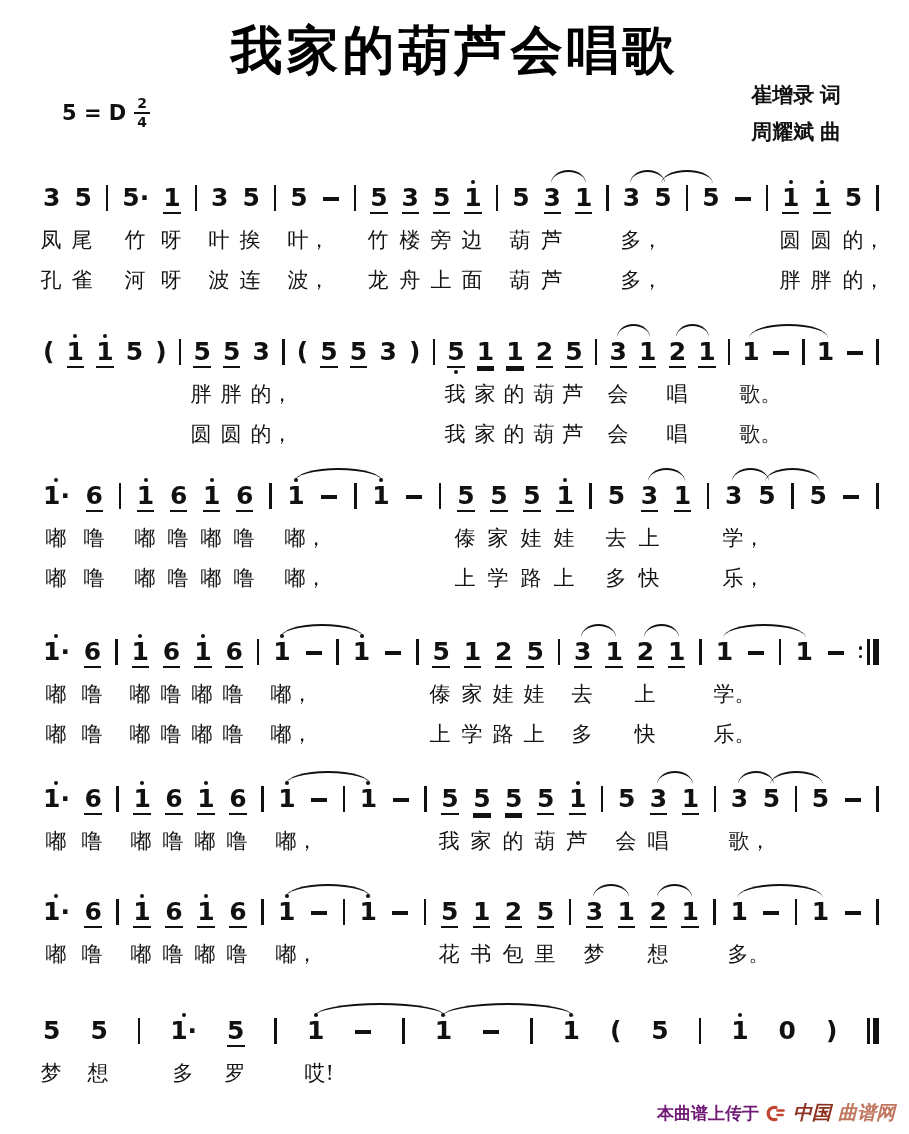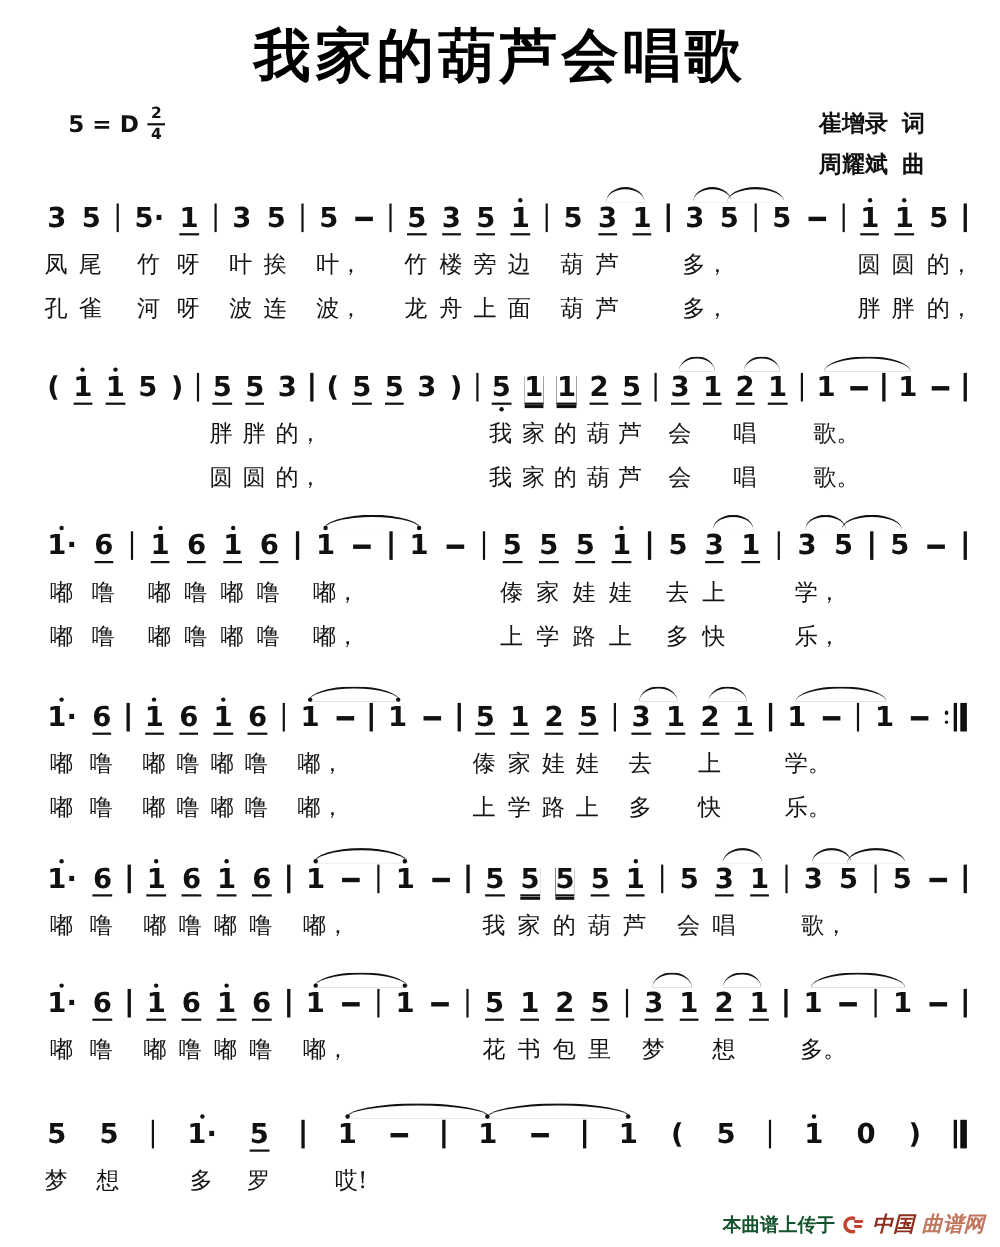--- a/index.html
+++ b/index.html
@@ -11,22 +11,22 @@
          font-size:52px;font-weight:900;letter-spacing:4px;color:#000;}
   .keysig{position:absolute;left:62px;top:96px;display:flex;align-items:center;gap:8px;
           font-size:21px;font-weight:700;}
   .frac{display:inline-flex;flex-direction:column;align-items:center;font-size:14px;
         font-weight:700;line-height:1.05;}
   .frac .num{border-bottom:2px solid #111;padding:0 3px 1px;}
   .frac .den{padding-top:1px;}
   .tempo{position:absolute;left:60px;top:142px;font-size:20px;font-weight:700;
          font-family:"DejaVu Sans","Liberation Sans",sans-serif;}
   .tempo span{margin-right:26px;}
-  .credits{position:absolute;right:68px;top:96px;font-size:21px;font-weight:700;
-           line-height:37px;text-align:left;font-family:Liberation Mono, monospace;}
+  .credits{position:absolute;right:68px;top:76px;font-size:21px;font-weight:700;
+           line-height:37px;text-align:left;font-family:Liberation Sans, sans-serif;}
 
   
   #score .system{position:absolute;left:42px;width:838px;}
   .notes-row{position:relative;display:flex;justify-content:space-between;
              align-items:flex-start;height:40px;}
   .tok{display:inline-flex;flex-direction:column;align-items:center;padding:0 1px;}
   .hold{height:7px;display:flex;align-items:center;justify-content:center;}
   .odot{width:4px;height:4px;border-radius:50%;background:#111;}
   .g{font-size:25px;line-height:26px;height:26px;font-weight:700;
      font-family:"DejaVu Sans","Liberation Sans",sans-serif;white-space:nowrap;}
@@ -41,21 +41,21 @@
   .bthin{width:2.5px;height:26px;background:#111;}
   .bthick{width:6px;height:26px;background:#111;}
   .arc{position:absolute;height:12px;top:-8px;border-top:2.5px solid #111;
        border-radius:50% 50% 0 0 / 100% 100% 0 0;}
   .lyr{position:absolute;left:0;width:100%;height:36px;}
   .lyr span{position:absolute;white-space:nowrap;font-size:21px;font-weight:500;
             font-family:"DejaVu Serif","Liberation Serif",serif;color:#141414;}
 
   
   .footer{position:absolute;top:1100px;right:14px;display:flex;align-items:center;gap:7px;}
-  .footer .pre{font-size:17px;font-weight:600;color:#14532d;}
+  .footer .pre{font-size:17px;font-weight:600;color:#701a75;}
   .logo{display:inline-flex;align-items:center;}
   .site1{font-size:19px;font-weight:800;font-style:italic;}
   .site2{font-size:19px;font-weight:800;font-style:italic;}
 </style>
 </head>
 <body>
 
 <div class="page">
   <h1 class="title">我家的葫芦会唱歌</h1>
 

